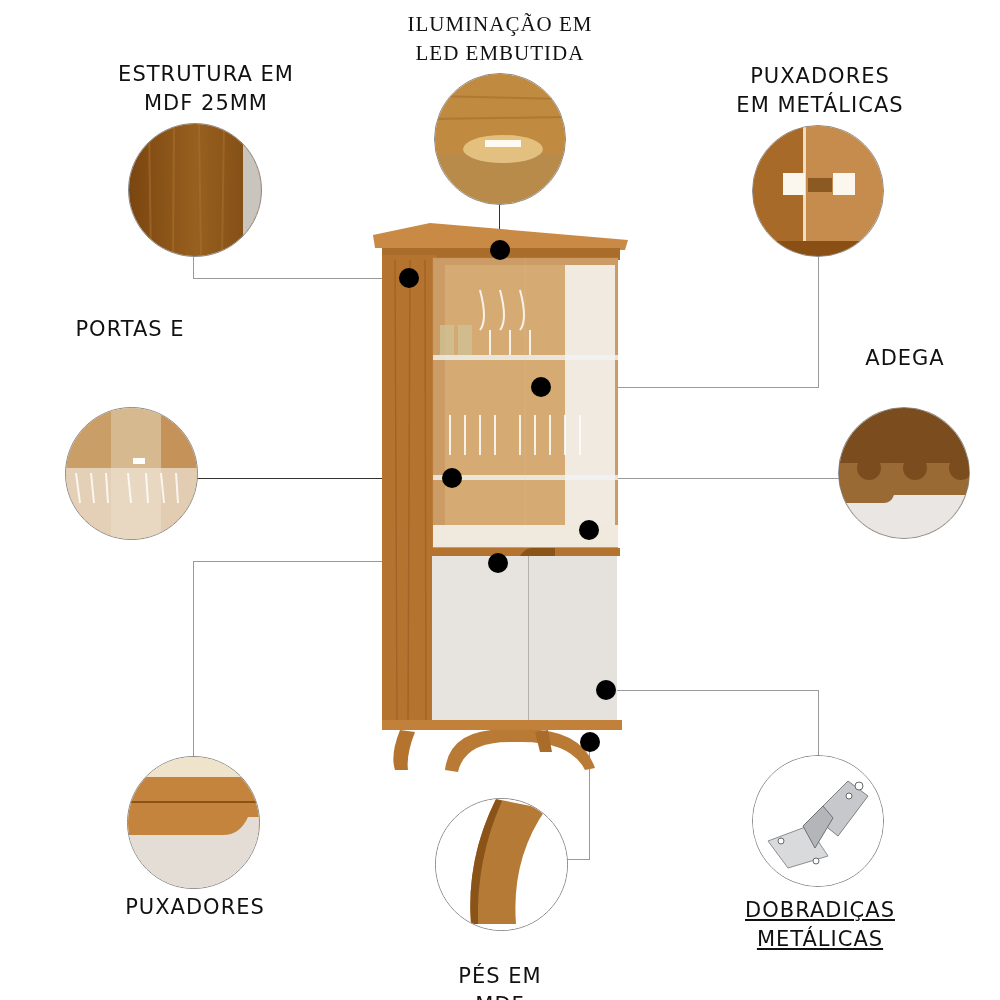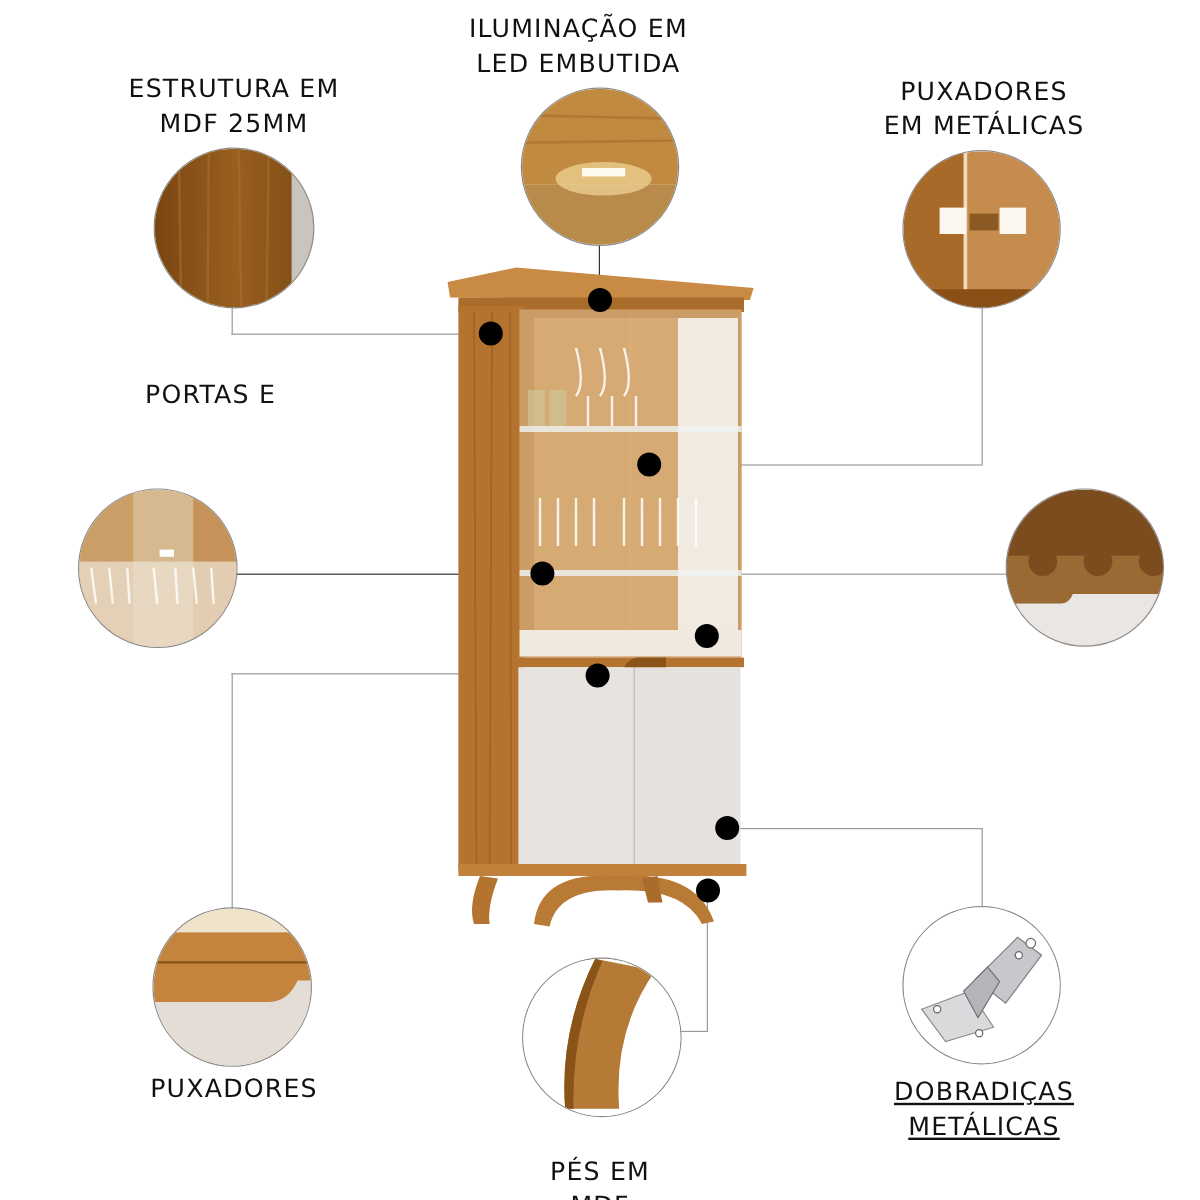--- a/index.html
+++ b/index.html
@@ -11,36 +11,37 @@
   .circle { position:absolute; border-radius:50%; overflow:hidden;
             border:1px solid #8a8a8a; box-sizing:border-box; }
   .line { position:absolute; background:#9a9a9a; }
   .dot { position:absolute; width:20px; height:20px; border-radius:50%; background:#000; }
   svg { display:block; }
   #cabinet { position:absolute; left:370px; top:220px; width:265px; height:560px; }
 </style>
 </head>
 <body>
 
-<div class="label" style="left:95px;top:60px;width:200px;">
+<div class="label" style="left:106px;top:60px;width:200px;">
   <span>ESTRUTURA EM</span>
   <span>MDF 25MM</span>
 </div>
-<div class="label" style="left:372px;top:10px;width:220px;">
+<div class="label" style="left:390px;top:10px;width:220px;font-family:Liberation Serif, serif;">
   <span>ILUMINAÇÃO EM</span>
   <span>LED EMBUTIDA</span>
 </div>
 <div class="label" style="left:720px;top:62px;width:200px;">
   <span>PUXADORES</span>
   <span>EM METÁLICAS</span>
 </div>
-<div class="label" style="left:30px;top:315px;width:200px;text-align:right;">
+<div class="label" style="left:30px;top:315px;width:200px;">
   <span>PORTAS E</span>
 </div>
 <div class="label" style="left:815px;top:344px;width:180px;">
+  <span>ADEGA</span>
 </div>
 <div class="label" style="left:95px;top:893px;width:200px;">
   <span>PUXADORES</span>
 </div>
 <div class="label" style="left:420px;top:962px;width:160px;">
   <span>PÉS EM</span>
   <span>MDF</span>
 </div>
 <div class="label" style="left:715px;top:896px;width:210px;text-decoration:underline;">
   <span>DOBRADIÇAS</span>

